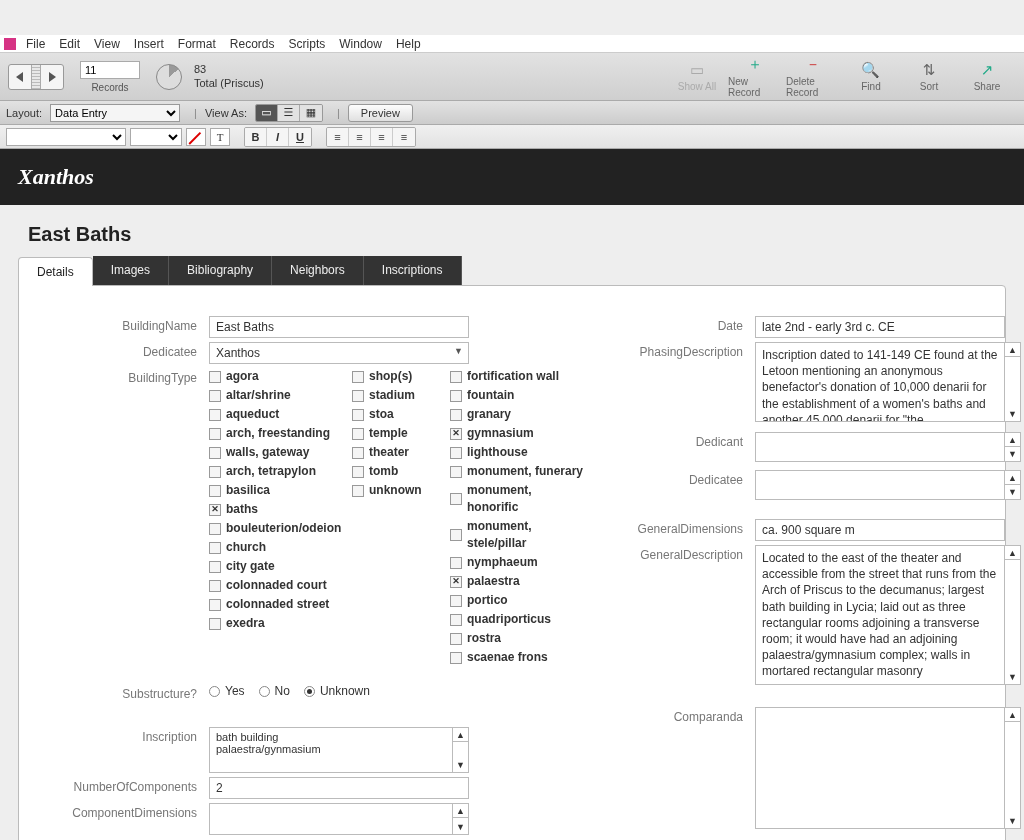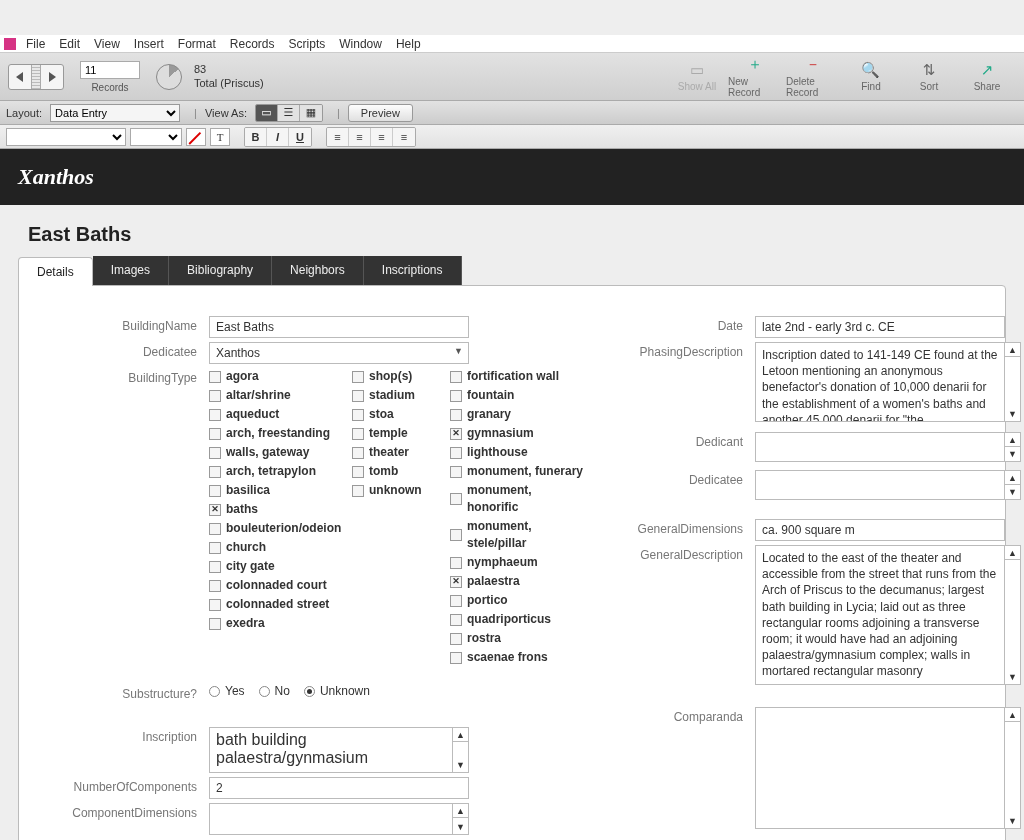--- a/index.html
+++ b/index.html
@@ -78,21 +78,21 @@
 .chk { display:flex; align-items:center; gap:5px; font-size:12px; color:#333; cursor:pointer; line-height:17px;}
 .chk .box { width:12px; height:12px; border:1px solid #999; background:#f5f5f5; display:flex; align-items:center; justify-content:center; font-size:10px; color:#333; flex-shrink:0;}
 .chk.checked .box::after { content:"✕"; font-weight:bold; font-size:9px;}
 .radio-row { display:flex; gap:14px; align-items:center; }
 .radio { display:flex; align-items:center; gap:5px; font-size:12px; }
 .radio .dot { width:11px; height:11px; border:1px solid #888; border-radius:50%; background:#fff; display:flex; align-items:center; justify-content:center;}
 .radio.checked .dot::after { content:""; width:5px; height:5px; background:#333; border-radius:50%;}
 
 
 .list-wrap { display:flex; width:260px; border:1px solid #bbb; }
-.list-body { flex:1; padding:3px 6px; font-size:16px; min-height:30px; background:#fff;}
+.list-body { flex:1; padding:3px 6px; font-size:11px; min-height:30px; background:#fff;}
 .spinners { width:16px; display:flex; flex-direction:column; justify-content:space-between; border-left:1px solid #bbb; background:#fff;}
 .spinners div { height:14px; display:flex; align-items:center; justify-content:center; font-size:9px; cursor:pointer; color:#333;}
 .spinners .up{border-bottom:1px solid #bbb;}
 .list-wrap.tall .list-body{ min-height:44px;}
 
 
 .col-right .lbl { width:130px; }
 .col-right .input { width:250px; }
 .textarea-wrap { display:flex; width:266px; border:1px solid #bbb; background:#fff;}
 .textarea-body { flex:1; padding:4px 6px; font-size:12px; line-height:1.35; color:#333; overflow:hidden; }

